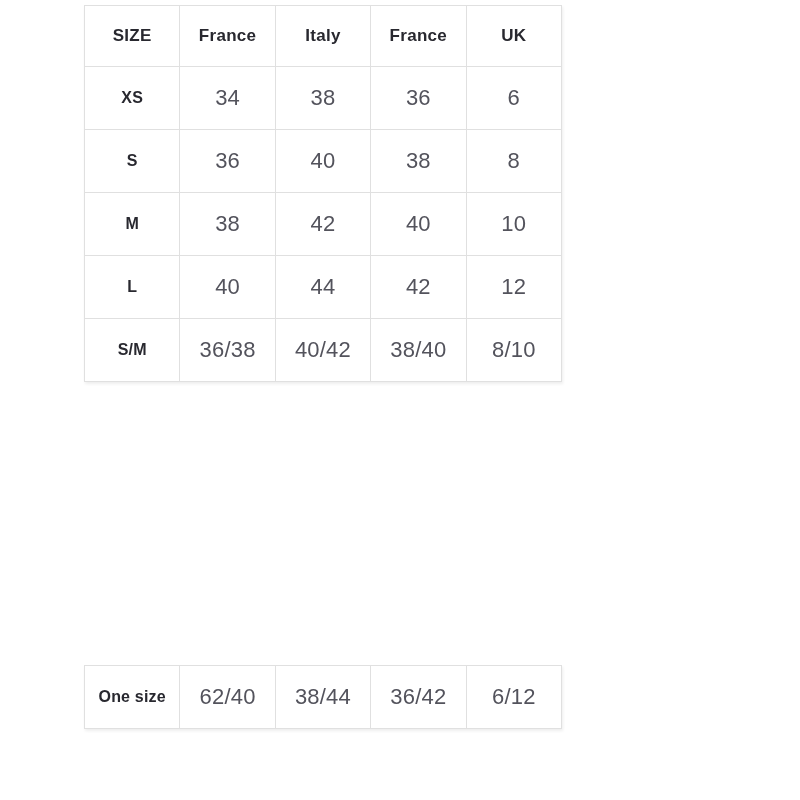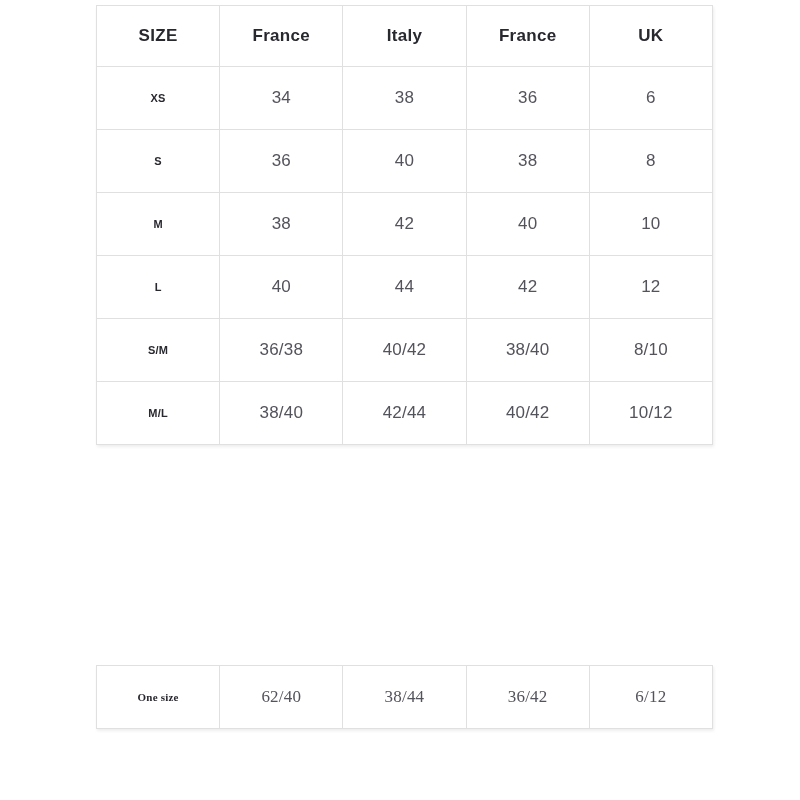--- a/index.html
+++ b/index.html
@@ -16,52 +16,52 @@
     position: relative;
     width: 800px;
     height: 800px;
     overflow: hidden;
     background: #ffffff;
   }
   table.conv {
     border-collapse: collapse;
     table-layout: fixed;
     position: absolute;
-    left: 96px;
-    width: 617px;
+    left: 84px;
+    width: 478px;
     background: #701a75;
     box-shadow: 1px 2px 3px rgba(0,0,0,0.07);
   }
   #main-table { top: 5px; }
-  #extra-table { top: 665px; font-family: Liberation Serif, serif; }
+  #extra-table { top: 665px; }
   th, td {
     border: 1px solid #e0e0e0;
     text-align: center;
     vertical-align: middle;
     padding: 0;
     background: #ffffff;
   }
   th {
     height: 60px;
     font-size: 17px;
     font-weight: 700;
     color: #28282f;
     letter-spacing: 0.3px;
   }
   td {
     height: 62px;
-    font-size: 17px;
+    font-size: 22px;
     font-weight: 400;
     color: #53535c;
     letter-spacing: 0.2px;
   }
   td.row-label {
     font-weight: 700;
     color: #28282f;
-    font-size: 11px;
+    font-size: 16px;
   }
 </style>
 </head>
 <body>
 
 <div class="stage">
 
   <table class="conv" id="main-table">
     <colgroup>
       <col style="width:20%">
@@ -108,27 +108,20 @@
           <td class="value">42</td>
           <td class="value">12</td>
         </tr>
         <tr>
           <td class="row-label">S/M</td>
           <td class="value">36/38</td>
           <td class="value">40/42</td>
           <td class="value">38/40</td>
           <td class="value">8/10</td>
         </tr>
-        <tr>
-          <td class="row-label">M/L</td>
-          <td class="value">38/40</td>
-          <td class="value">42/44</td>
-          <td class="value">40/42</td>
-          <td class="value">10/12</td>
-        </tr>
       </tbody>
   </table>
 
   <table class="conv" id="extra-table">
     <colgroup>
       <col style="width:20%">
         <col style="width:20%">
         <col style="width:20%">
         <col style="width:20%">
         <col style="width:20%">

